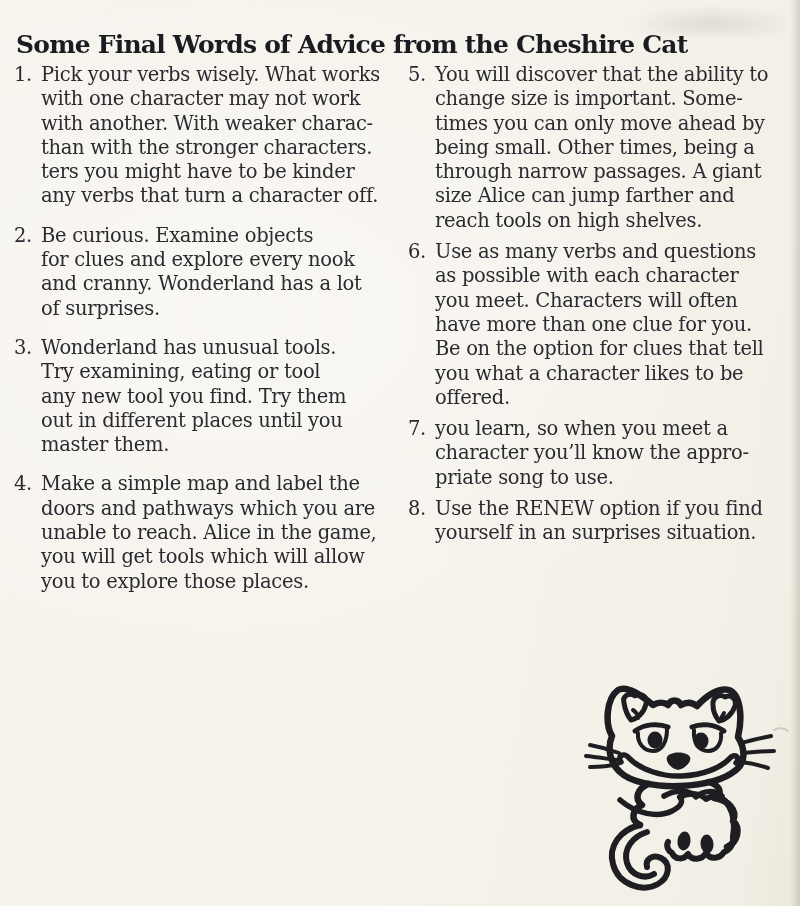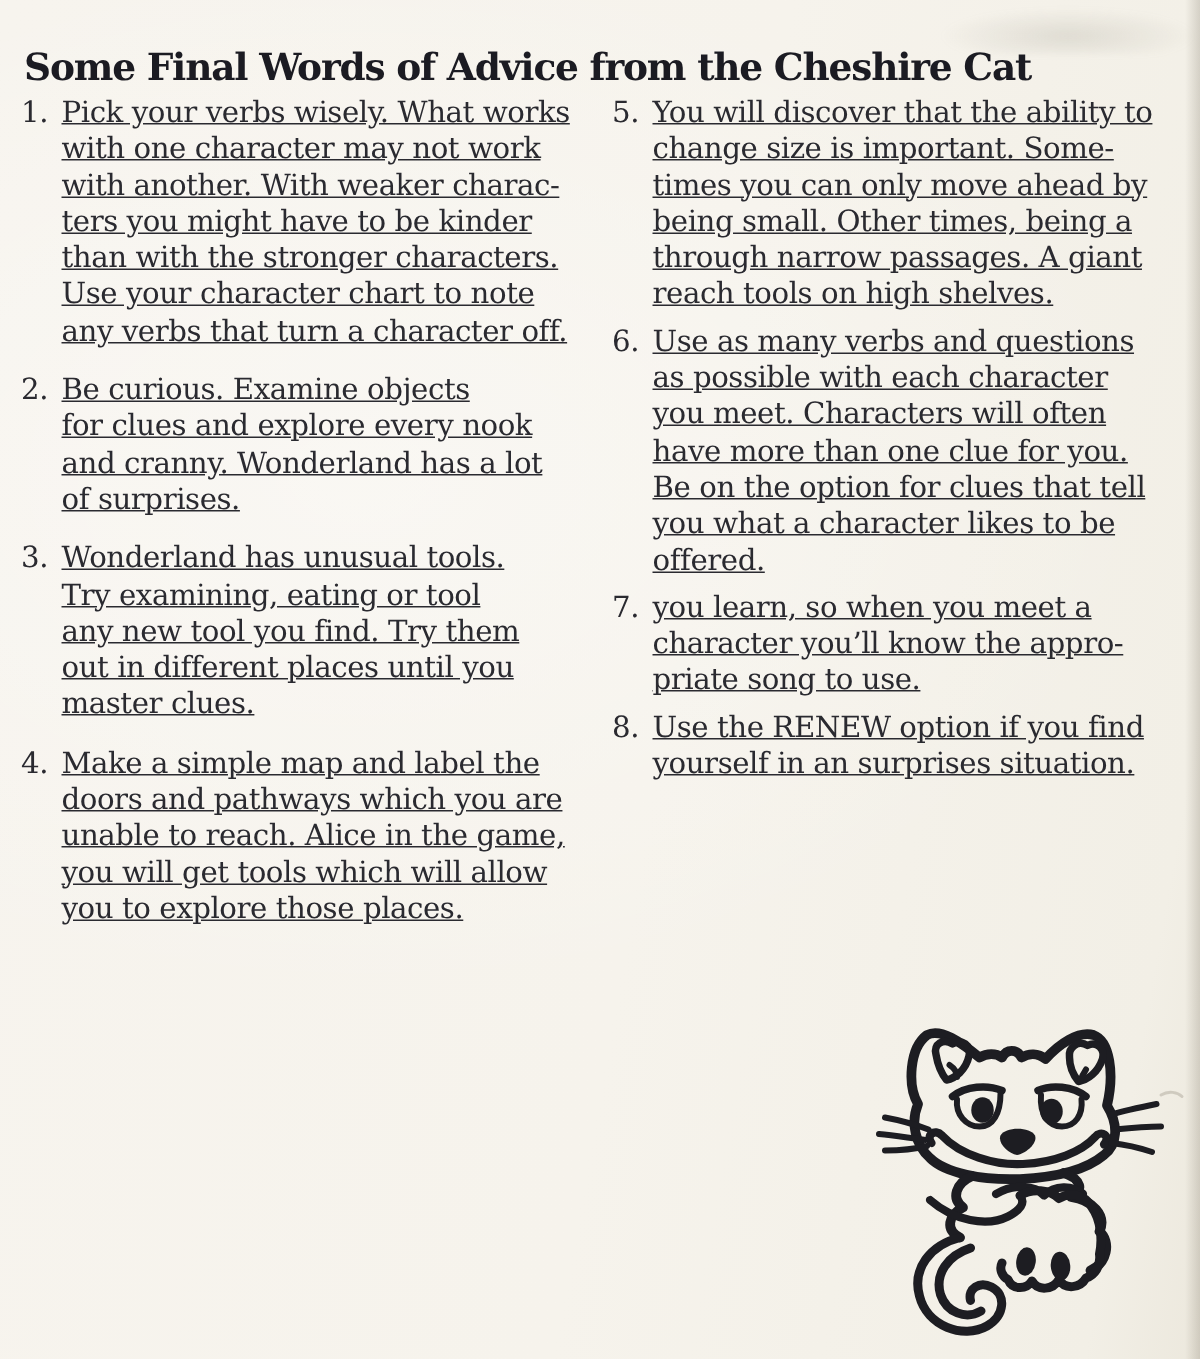--- a/index.html
+++ b/index.html
@@ -29,64 +29,63 @@
     white-space: nowrap; color: #1b1b22;
   }
   .col { position: absolute; top: 63px; font-size: 19.5px; line-height: 24.3px; letter-spacing: -0.3px; }
   .col-left  { left: 14px;  width: 392px; }
   .col-right { left: 408px; width: 392px; }
   .advice-item { display: flex; align-items: flex-start; }
   .col-left  .advice-item { margin-bottom: 15px; }
   .col-right .advice-item { margin-bottom: 7px; }
   .advice-num { flex: 0 0 27px; width: 27px; }
   .advice-lines { flex: 1 1 auto; }
-  .advice-line { white-space: nowrap; text-decoration: underline; }
+  .advice-line { white-space: nowrap; }
   .cat {
     position: absolute; left: 560px; top: 660px; width: 240px; height: 246px;
   }
 </style>
 </head>
 <body>
 
 <div class="page">
 
   <div class="bleed-smudge"></div>
 
   <h1 class="title">Some Final Words of Advice from the Cheshire Cat</h1>
 
   <div class="col col-left">
       <div class="advice-item">
         <span class="advice-num">1.</span>
         <div class="advice-lines">
           <div class="advice-line">Pick your verbs wisely. What works</div>
           <div class="advice-line">with one character may not work</div>
           <div class="advice-line">with another. With weaker charac-</div>
+          <div class="advice-line">than with the stronger characters.</div>
           <div class="advice-line">ters you might have to be kinder</div>
-          <div class="advice-line">than with the stronger characters.</div>
-          <div class="advice-line">Use your character chart to note</div>
           <div class="advice-line">any verbs that turn a character off.</div>
         </div>
       </div>
       <div class="advice-item">
         <span class="advice-num">2.</span>
         <div class="advice-lines">
           <div class="advice-line">Be curious. Examine objects</div>
           <div class="advice-line">for clues and explore every nook</div>
           <div class="advice-line">and cranny. Wonderland has a lot</div>
           <div class="advice-line">of surprises.</div>
         </div>
       </div>
       <div class="advice-item">
         <span class="advice-num">3.</span>
         <div class="advice-lines">
           <div class="advice-line">Wonderland has unusual tools.</div>
           <div class="advice-line">Try examining, eating or tool</div>
           <div class="advice-line">any new tool you find. Try them</div>
           <div class="advice-line">out in different places until you</div>
-          <div class="advice-line">master clues.</div>
+          <div class="advice-line">master them.</div>
         </div>
       </div>
       <div class="advice-item">
         <span class="advice-num">4.</span>
         <div class="advice-lines">
           <div class="advice-line">Make a simple map and label the</div>
           <div class="advice-line">doors and pathways which you are</div>
           <div class="advice-line">unable to reach. Alice in the game,</div>
           <div class="advice-line">you will get tools which will allow</div>
           <div class="advice-line">you to explore those places.</div>
@@ -95,20 +94,21 @@
     </div>
   <div class="col col-right">
       <div class="advice-item">
         <span class="advice-num">5.</span>
         <div class="advice-lines">
           <div class="advice-line">You will discover that the ability to</div>
           <div class="advice-line">change size is important. Some-</div>
           <div class="advice-line">times you can only move ahead by</div>
           <div class="advice-line">being small. Other times, being a</div>
           <div class="advice-line">through narrow passages. A giant</div>
+          <div class="advice-line">size Alice can jump farther and</div>
           <div class="advice-line">reach tools on high shelves.</div>
         </div>
       </div>
       <div class="advice-item">
         <span class="advice-num">6.</span>
         <div class="advice-lines">
           <div class="advice-line">Use as many verbs and questions</div>
           <div class="advice-line">as possible with each character</div>
           <div class="advice-line">you meet. Characters will often</div>
           <div class="advice-line">have more than one clue for you.</div>

